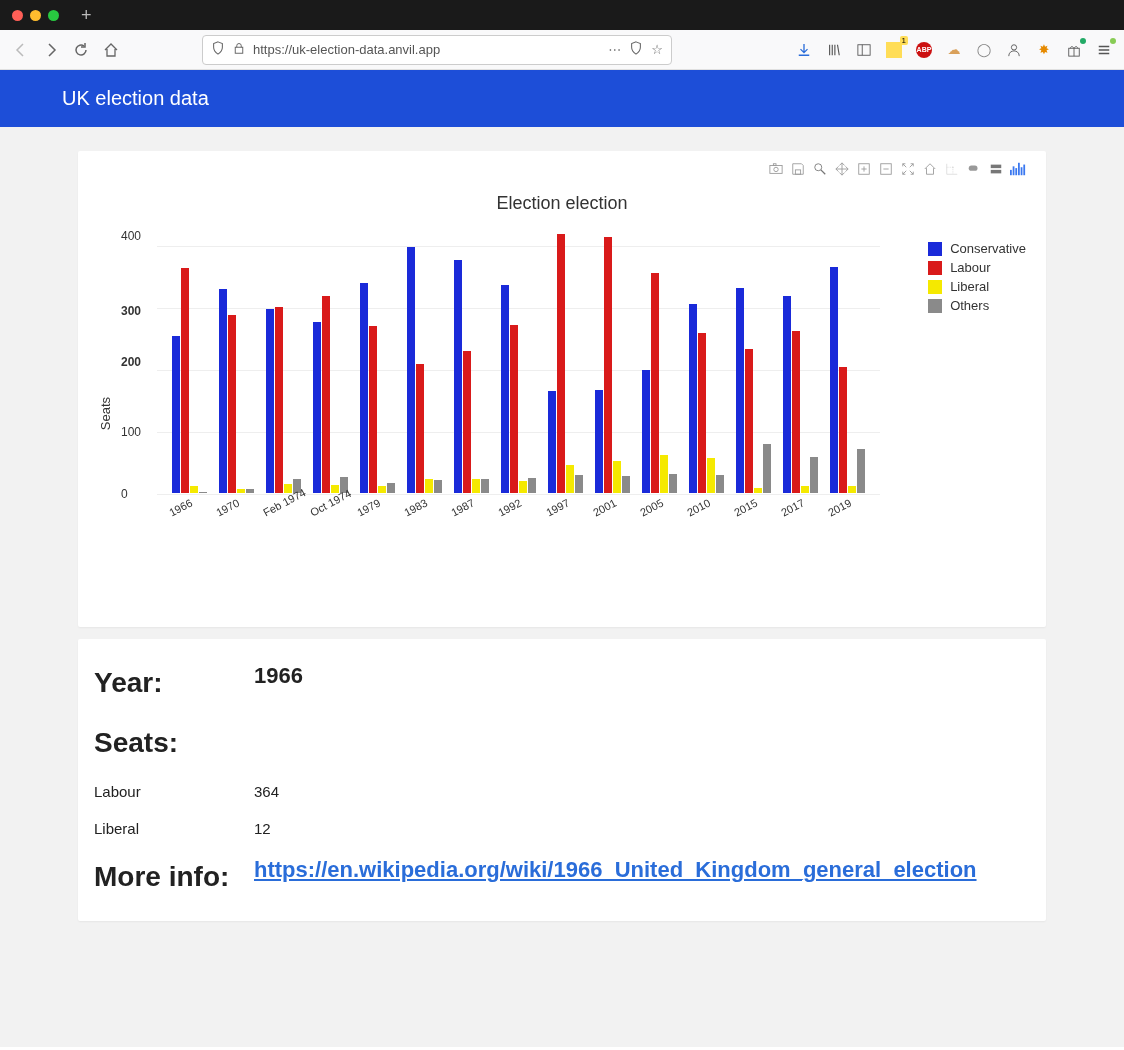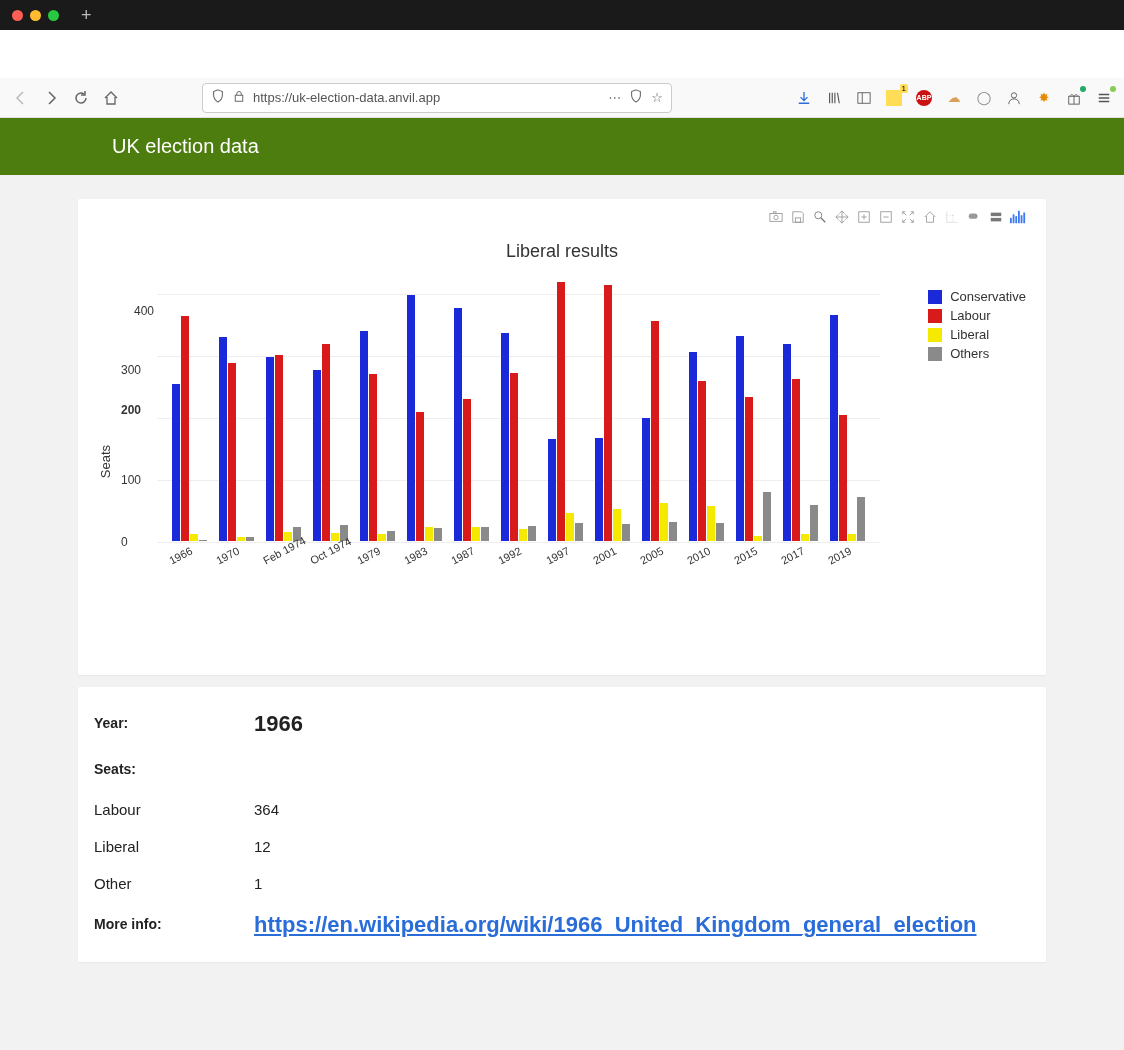--- a/index.html
+++ b/index.html
@@ -6,31 +6,31 @@
   body { font-family: -apple-system, BlinkMacSystemFont, "Segoe UI", Arial, sans-serif; background: #fff; width: 1124px; }
   
   .tabbar { height: 30px; background: #1a1a1a; display: flex; align-items: center; }
   .traffic-lights { display: flex; gap: 7px; padding: 0 12px; }
   .tlight { width: 11px; height: 11px; border-radius: 50%; }
   .tab { background: #f2f2f2; height: 30px; width: 220px; display: flex; align-items: center; padding: 0 8px; border-radius: 6px 6px 0 0; gap: 8px; margin-left: 4px; }
   .favicon { width: 14px; height: 14px; background: #3a78f0; border-radius: 50%; display:inline-block; }
   .tab-title { font-size: 12px; color: #333; flex: 1; white-space:nowrap; overflow:hidden; }
   .tab-close { color: #666; font-size: 14px; }
   .newtab { color: #bbb; padding: 0 10px; font-size: 18px; }
-  .toolbar { height: 40px; background: #f9f9fa; border-bottom: 1px solid #e0e0e0; display: flex; align-items: center; padding: 0 12px; gap: 12px; margin-top: 48px; }
+  .toolbar { height: 40px; background: #f9f9fa; border-bottom: 1px solid #e0e0e0; display: flex; align-items: center; padding: 0 12px; gap: 12px; }
   .nav-btn { width: 18px; height: 18px; color: #666; display:flex; align-items:center; justify-content:center; }
   .nav-btn.disabled { color: #bbb; }
   .urlbar { flex: 0 0 470px; height: 30px; border: 1px solid #ccc; border-radius: 4px; background: #fff; display: flex; align-items: center; padding: 0 8px; gap: 8px; margin-left: 70px; }
   .urlbar .url { flex: 1; font-size: 13px; color: #555; }
   .urlbar .ico { color: #666; font-size: 13px; }
   .right-icons { display:flex; gap:14px; margin-left:auto; align-items:center; }
   .right-icons .ic { width:16px; height:16px; color:#555; display:flex;align-items:center;justify-content:center; font-size:13px; position:relative;}
   .badge{position:absolute;top:-6px;right:-6px;background:#ffdd57;color:#000;font-size:8px;padding:0 2px;border-radius:2px;}
   
-  .app-header { background: #4d7c0f; color: #fff; height: 57px; display: flex; align-items: center; padding: 0 112px; font-size: 20px; font-weight: 500; }
+  .app-header { background: #1d4ed8; color: #fff; height: 57px; display: flex; align-items: center; padding: 0 62px; font-size: 20px; font-weight: 500; }
   
   .page { background: #f2f2f2; padding: 24px 78px 40px; min-height: 920px; }
   .card { background: #fff; border-radius: 2px; box-shadow: 0 1px 2px rgba(0,0,0,0.05); padding: 14px 16px; margin-bottom: 12px; }
   .chart-card { height: 476px; position:relative; }
   .modebar { position:absolute; top:10px; right:20px; display:flex; gap:6px; }
   .modebar .mb { width:16px; height:16px; color:#888; font-size:12px; display:flex; align-items:center; justify-content:center; }
   .chart-title { text-align:center; font-size:18px; color:#333; margin-top:28px; }
   .chart-body { display:flex; height: 360px; margin-top: 20px; }
   .yaxis-label { writing-mode: vertical-rl; transform: rotate(180deg); font-size:13px; color:#333; align-self:center; padding: 0 4px; }
   .plot-area { flex:1; position:relative; padding-left: 40px; }
@@ -41,21 +41,21 @@
   .group { display:flex; align-items:flex-end; gap:1px; width:44px; justify-content:center; }
   .bar { width:8px; }
   .xticks { display:flex; justify-content:space-between; margin:6px 10px 0; }
   .xtick { font-size:11px; color:#333; transform:rotate(-28deg); transform-origin: top left; width:44px; white-space:nowrap; position:relative; top:8px; }
   .legend { position:absolute; right:20px; top:90px; font-size:13px; color:#333; }
   .legend-item { display:flex; align-items:center; gap:8px; margin-bottom:4px; }
   .swatch { width:14px; height:14px; }
   
   .details-card table { width:100%; border-collapse: collapse; }
   .details-card td { padding: 10px 0; font-size:15px; color:#222; vertical-align:top;}
-  .details-card .lbl-big { font-size:14px; font-weight:600; padding:14px 0;}
+  .details-card .lbl-big { font-size:28px; font-weight:600; padding:14px 0;}
   .details-card .val-big { font-size:22px; font-weight:600; }
   .details-card .link { color:#2a6dd9; word-break:break-all; }
 </style>
 </head>
 <body>
 
 <div class="tabbar">
   <div class="traffic-lights">
     <span class="tlight" style="background:#ff5f57"></span>
     <span class="tlight" style="background:#febc2e"></span>
@@ -232,21 +232,21 @@
             <rect x="0" y="8" width="2" height="6" fill="#3a78f0"></rect>
             <rect x="3" y="4" width="2" height="10" fill="#3a78f0"></rect>
             <rect x="6" y="6" width="2" height="8" fill="#3a78f0"></rect>
             <rect x="9" y="0" width="2" height="14" fill="#3a78f0"></rect>
             <rect x="12" y="5" width="2" height="9" fill="#3a78f0"></rect>
             <rect x="15" y="2" width="2" height="12" fill="#3a78f0"></rect>
           </svg>
         </span>
     </div>
 
-    <div class="chart-title">Liberal results</div>
+    <div class="chart-title">Election election</div>
 
     <div class="legend">
       <div class="legend-item">
           <span class="swatch" style="background: rgb(26, 42, 217);"></span>
           <span>Conservative</span>
         </div>
       <div class="legend-item">
           <span class="swatch" style="background: rgb(217, 26, 26);"></span>
           <span>Labour</span>
         </div>
@@ -264,23 +264,23 @@
       <div class="yaxis-label">Seats</div>
       <div class="plot-area">
         <div class="plot-inner" id="plot-inner">
             <div class="gridline" style="top: 260px;"></div>
             <div class="ytick" style="top: 260px;">0</div>
             <div class="gridline" style="top: 198.095px;"></div>
             <div class="ytick" style="top: 198.095px;">100</div>
             <div class="gridline" style="top: 136.19px;"></div>
             <div class="ytick" style="top: 128px; font-weight: bold;">200</div>
             <div class="gridline" style="top: 74.2857px;"></div>
-            <div class="ytick" style="top: 88px;">300</div>
+            <div class="ytick" style="top: 77px; font-weight: bold;">300</div>
             <div class="gridline" style="top: 12.381px;"></div>
-            <div class="ytick" style="top: 29px; margin-left: 13px;">400</div>
+            <div class="ytick" style="top: 2px;">400</div>
             <div class="bars-row">
               <div class="group">
                 <div class="bar" title="Conservative: 253" style="height: 156.619px; background: rgb(26, 42, 217);"></div>
                 <div class="bar" title="Labour: 364" style="height: 225.333px; background: rgb(217, 26, 26);"></div>
                 <div class="bar" title="Liberal: 12" style="height: 7.42857px; background: rgb(245, 233, 0);"></div>
                 <div class="bar" title="Others: 1" style="height: 0.619048px; background: rgb(138, 138, 138);"></div>
               </div>
               <div class="group">
                 <div class="bar" title="Conservative: 330" style="height: 204.286px; background: rgb(26, 42, 217);"></div>
                 <div class="bar" title="Labour: 288" style="height: 178.286px; background: rgb(217, 26, 26);"></div>
@@ -401,24 +401,20 @@
           </tr>
       <tr>
             <td>Labour</td>
             <td>364</td>
           </tr>
       <tr>
             <td>Liberal</td>
             <td>12</td>
           </tr>
       <tr>
-            <td>Other</td>
-            <td>1</td>
-          </tr>
-      <tr>
         <td class="lbl-big">More info:</td>
         <td class="val-big"><a href="#" class="link">https://en.wikipedia.org/wiki/1966_United_Kingdom_general_election</a></td>
       </tr>
     </tbody>
       </table>
   </div>
 
 </div>
 
 </body></html>

